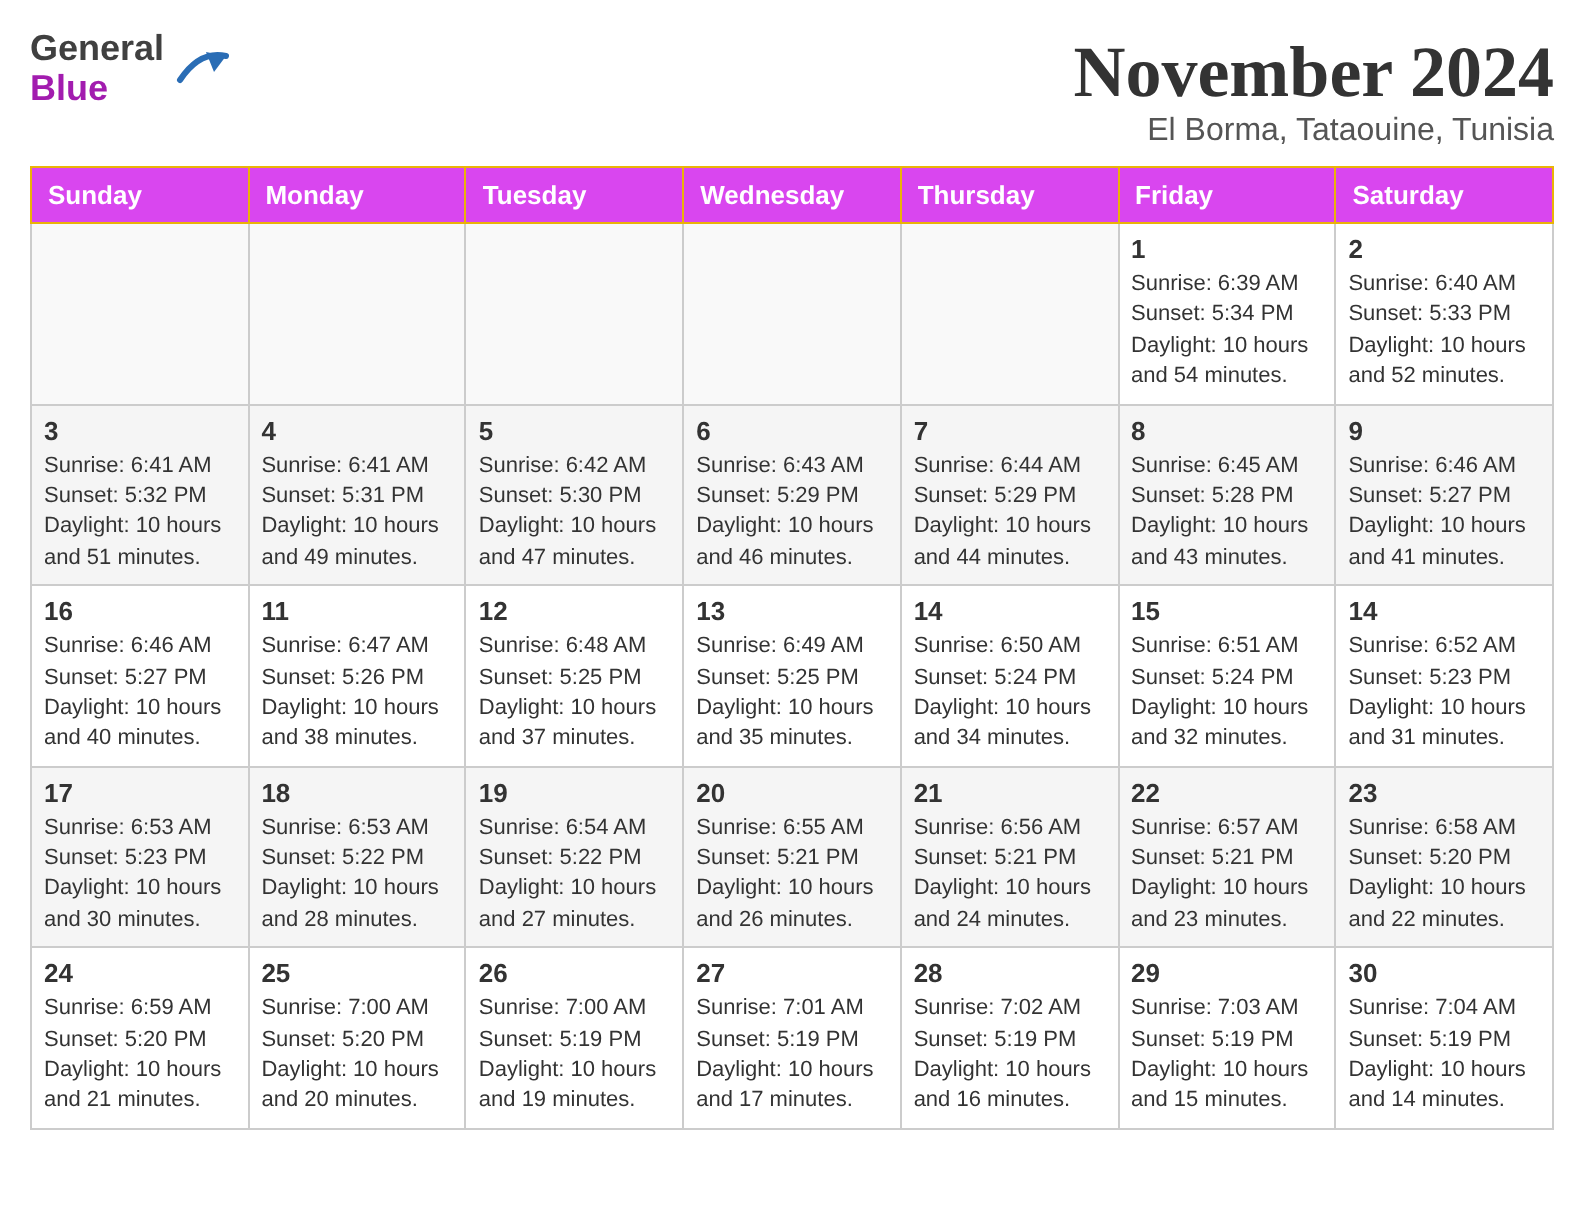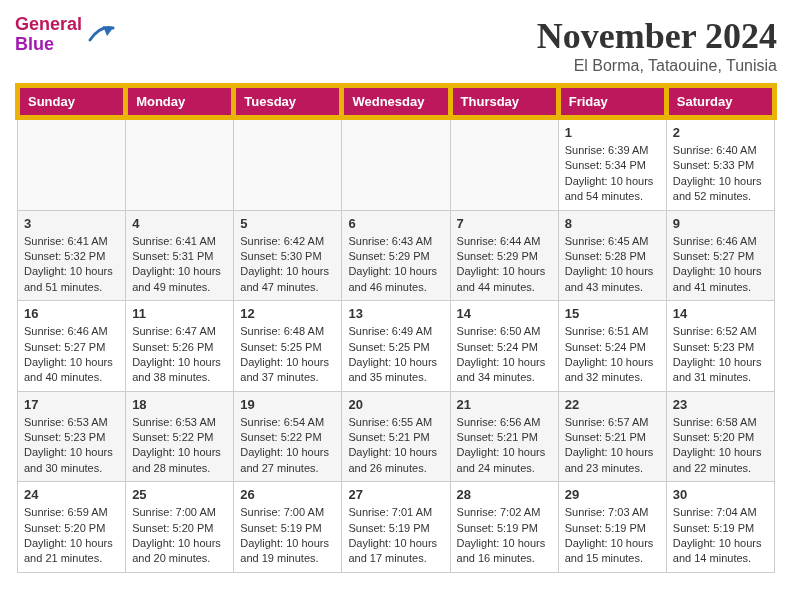--- a/index.html
+++ b/index.html
@@ -1,26 +1,26 @@
 <!DOCTYPE html>
 <html><head>
   <meta charset="utf-8">
   <style>
     * { box-sizing: border-box; margin: 0; padding: 0; }
     body { font-family: Arial, sans-serif; background: #fff; width: 792px; min-height: 612px; }
     .container { padding: 15px 15px 10px 15px; }
     .header-row { display: flex; justify-content: space-between; align-items: flex-start; margin-bottom: 8px; }
     .logo { display: flex; align-items: center; }
     .logo-text { font-size: 18px; font-weight: bold; color: #333; line-height: 1.1; }
-    .logo-text span { color: #be185d; }
+    .logo-text span { color: #404040; }
     .title-area { text-align: right; }
     .month-title { font-size: 36px; font-weight: bold; color: #333; font-family: Liberation Serif, serif; }
     .location { font-size: 16px; color: #555; }
     table { width: 100%; border-collapse: collapse; }
-    th { background-color: #be185d; color: #fff; text-align: left; padding: 6px 8px; font-size: 13px; border: 5px solid #eab308; }
+    th { background-color: #d946ef; color: #fff; text-align: left; padding: 6px 8px; font-size: 13px; border: 1px solid #eab308; }
     td { border: 1px solid #ccc; vertical-align: top; padding: 5px 6px; font-size: 11px; color: #333; width: calc(100%/7); background: #fff; }
     td.empty { background: #f9f9f9; }
     .day-num { font-weight: bold; font-size: 13px; margin-bottom: 3px; }
     .day-info { line-height: 1.4; }
     tr:nth-child(even) td:not(.empty) { background: #f5f5f5; }
   </style>
 </head>
 <body>
 
 <div class="container">

